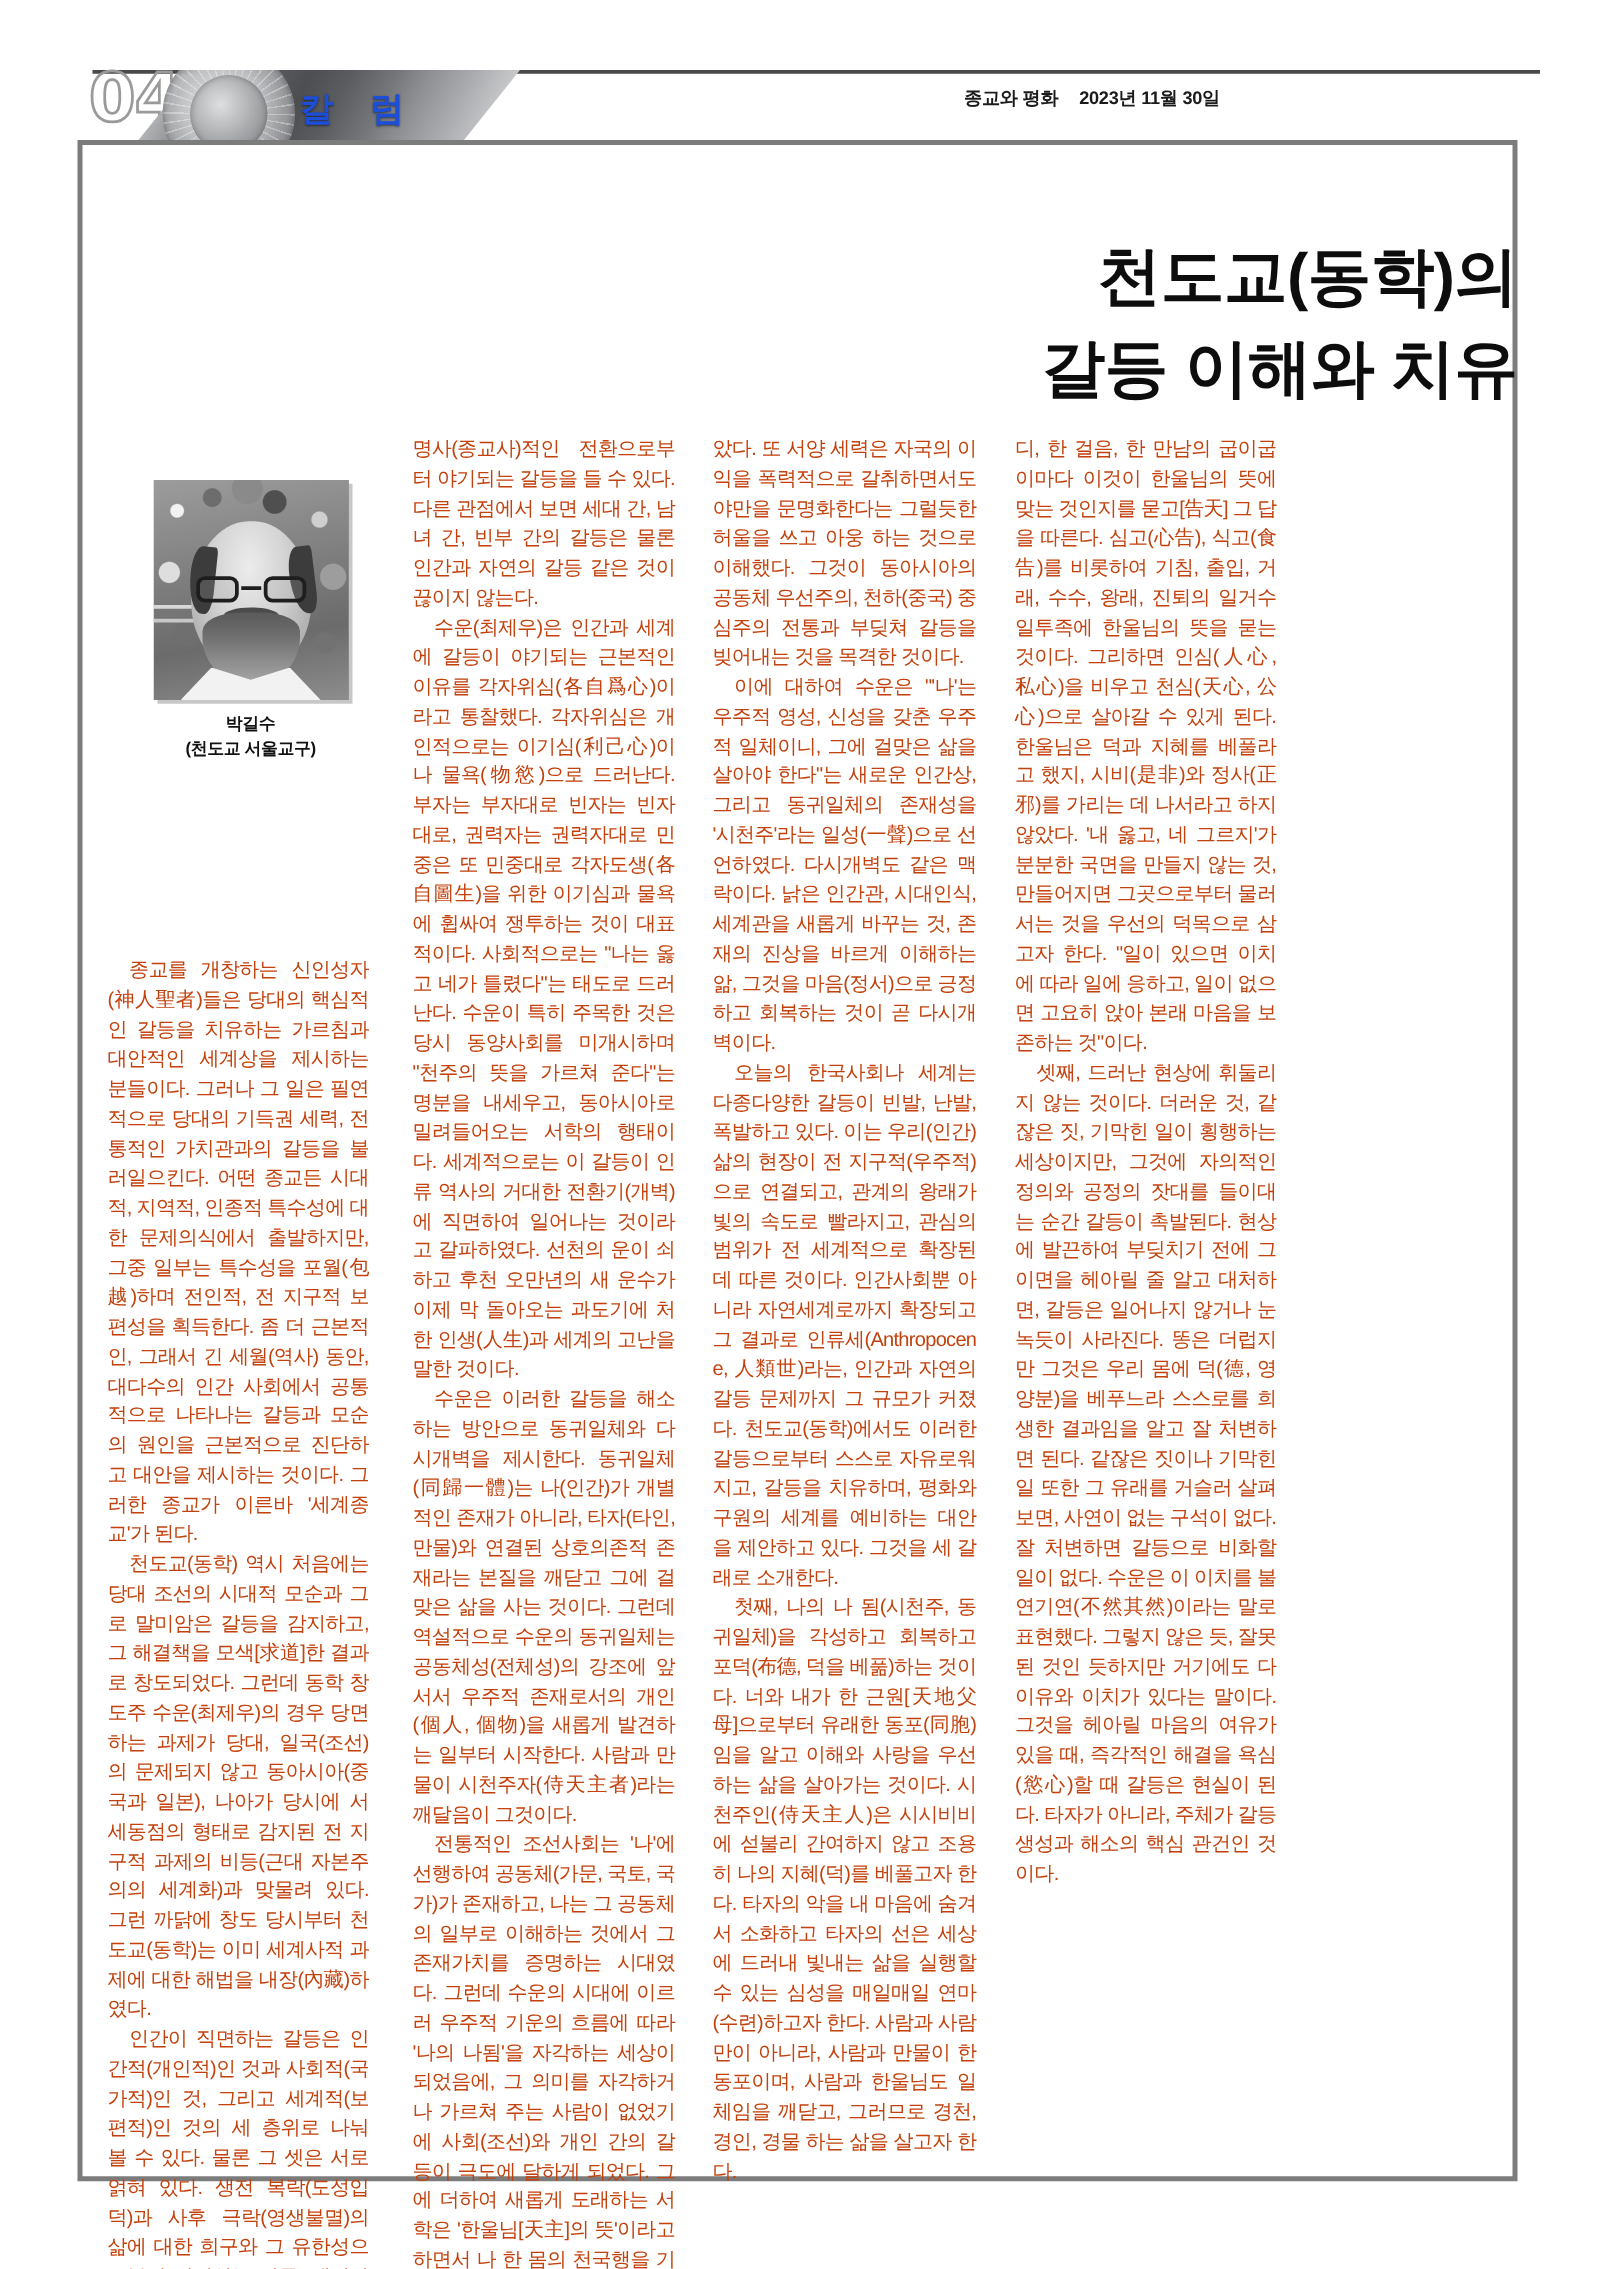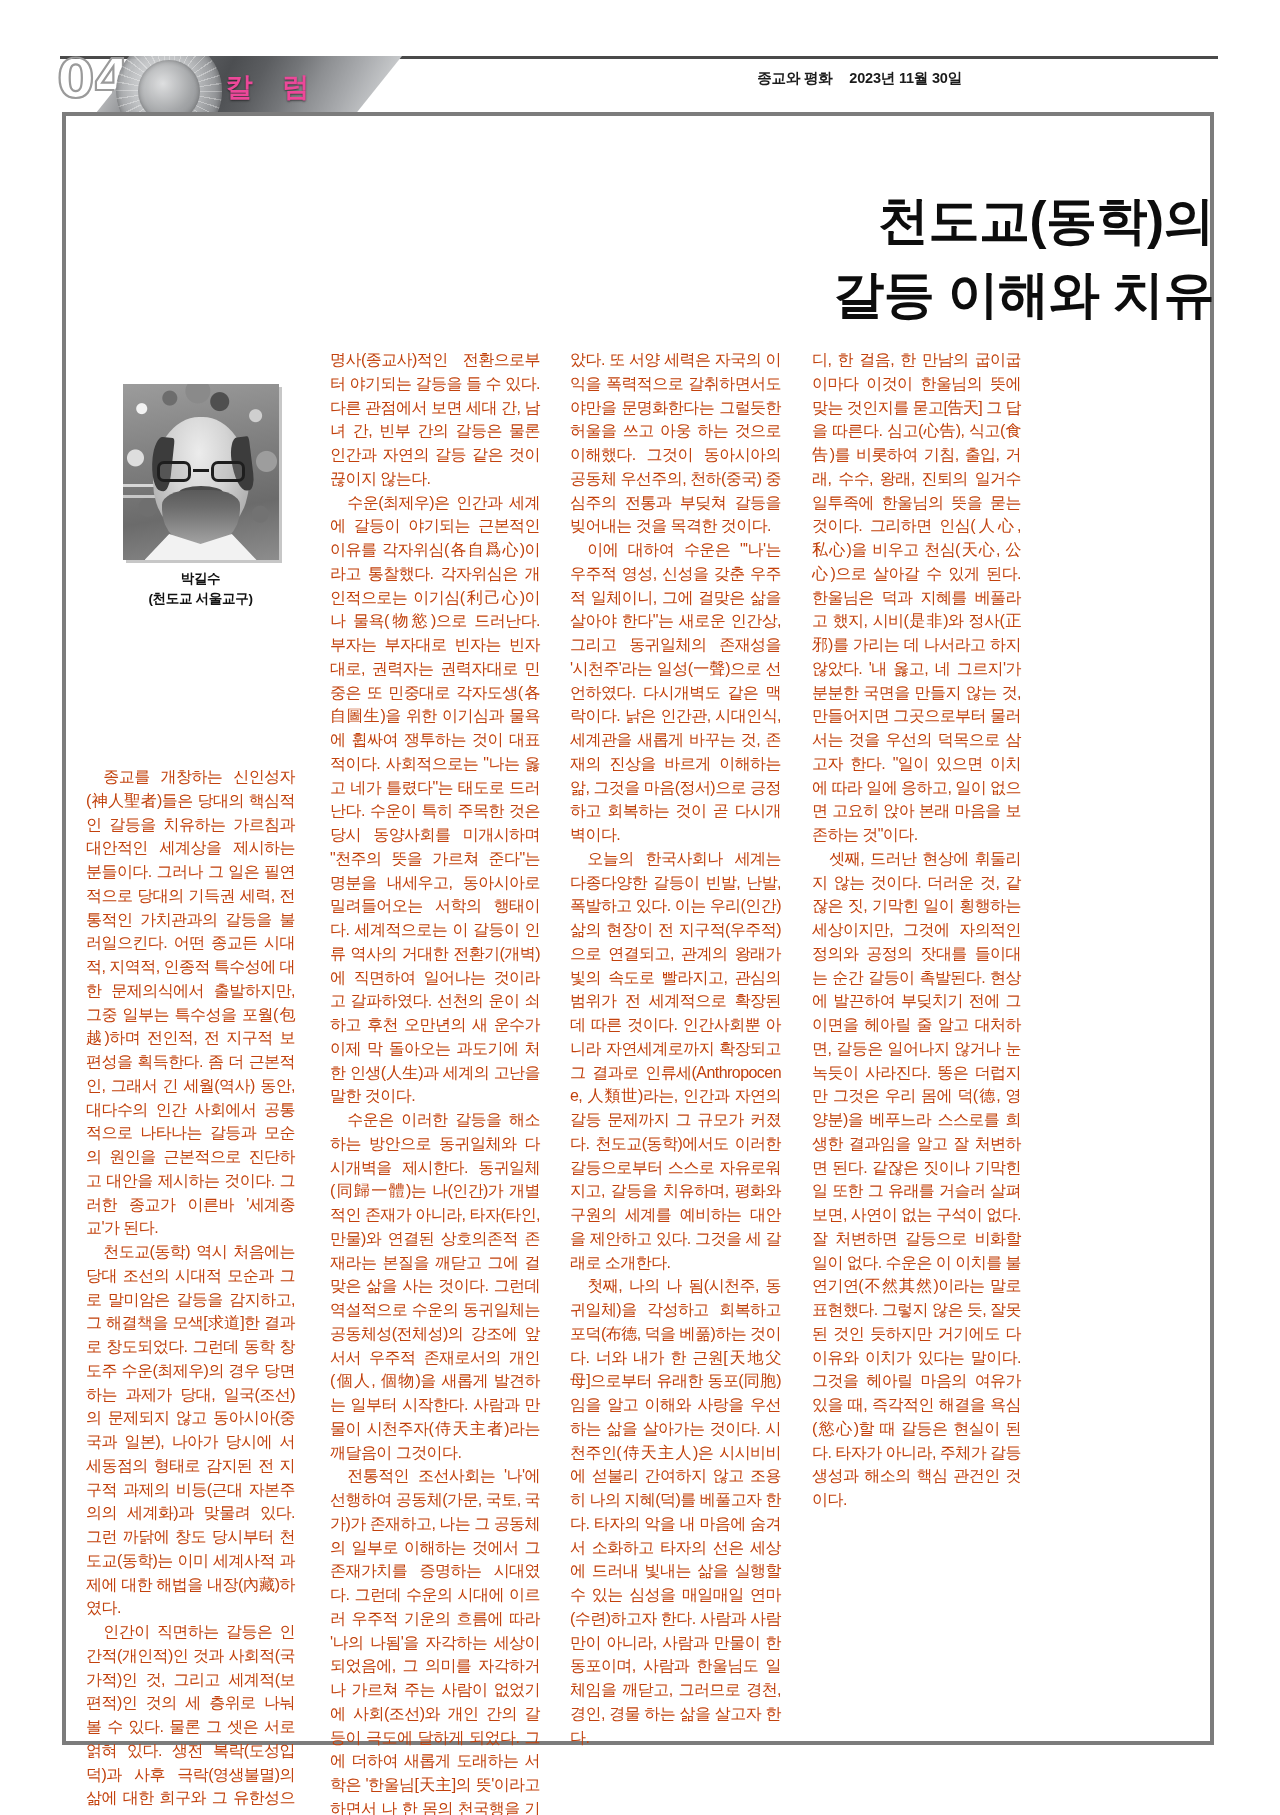--- a/index.html
+++ b/index.html
@@ -20,21 +20,21 @@
   .page {
     position: absolute;
     left: 0; top: 0;
     width: 1280px;
     height: 1815px;
   }
 
   
   .masthead {
     position: absolute;
-    left: 0; top: 0;
+    left: 14px; top: 0;
     width: 1024px;
     height: 118px;
   }
   .masthead-rule {
     position: absolute;
     left: 60px;
     top: 56px;
     width: 1158px;
     height: 3px;
     background: #4a4a4a;
@@ -110,21 +110,21 @@
     width: 310px;
     height: 62px;
     display: flex;
     align-items: center;
     justify-content: center;
     padding-left: 52px;
     box-sizing: border-box;
     font-size: 27px;
     font-weight: 700;
     letter-spacing: 11px;
-    color: #ec4899;
+    color: #1d4ed8;
     text-shadow: 0 1px 2px rgba(0,0,0,0.55);
   }
   .masthead-meta {
     position: absolute;
     right: 62px;
     top: 69px;
     font-size: 14.5px;
     font-weight: 700;
     color: #1b1b1b;
     letter-spacing: -0.2px;

